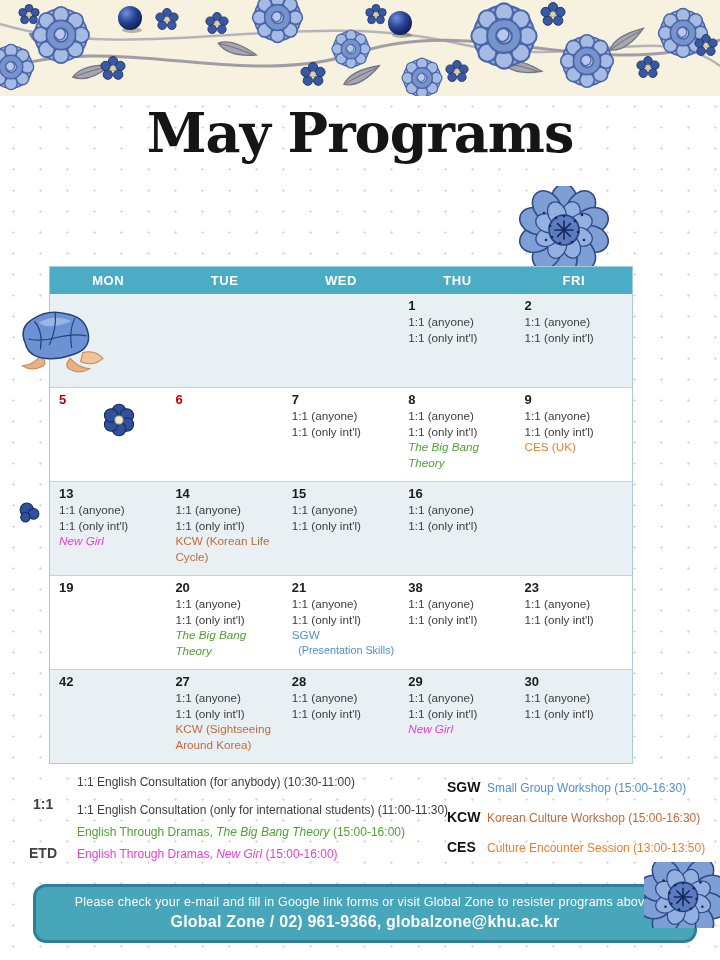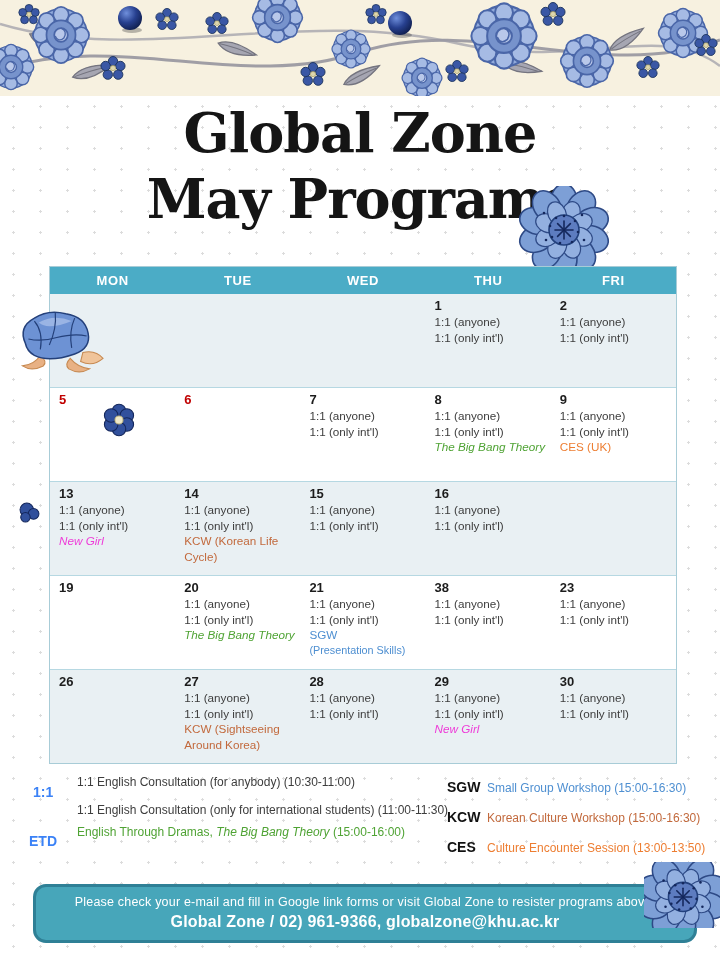--- a/index.html
+++ b/index.html
@@ -22,44 +22,44 @@
   }
   .flower{position:absolute;}
   .flower-title{left:514px;top:186px;z-index:1;}
   .flower-peony{left:12px;top:306px;z-index:3;}
   .flower-week2{left:101px;top:402px;z-index:3;}
   .flower-tiny{left:15px;top:499px;z-index:3;}
   .flower-banner{left:644px;top:862px;z-index:4;}
 
   
   .caltable{
-    position:absolute;left:49px;top:266px;width:628px;z-index:2;
+    position:absolute;left:49px;top:266px;width:584px;z-index:2;
     border:1px solid #a8ccd7;background:#701a75;box-sizing:border-box;
   }
   .thead{display:grid;grid-template-columns:repeat(5,1fr);height:27px;
     background:var(--header-teal,#4bacc6);}
   .th{color:#fff;font-weight:bold;font-size:13px;letter-spacing:.6px;
     display:flex;align-items:center;justify-content:center;}
   .week-row{display:grid;grid-template-columns:repeat(5,1fr);height:93px;
     border-top:1px solid #b6d8e2;background:#fff;}
   .week-row.shaded{background:var(--row-shade,#e9f0f3);}
   .week-row:first-child{border-top:none;}
   .cell{padding:3px 5px 0 9px;overflow:hidden;}
   .day{font-weight:bold;font-size:13px;color:#1c1c1c;line-height:17px;display:block;}
   .day.holiday{color:var(--holiday-red,#c00000);}
   .ev{font-size:11.7px;line-height:15.5px;color:var(--text-dark,#3d3d3d);}
   .ev-etd-bbt{color:var(--green-etd,#4fa334);font-style:italic;}
   .ev-etd-ng{color:var(--pink-etd,#ee3ad8);font-style:italic;}
   .ev-kcw{color:var(--kcw-brown,#c2693c);}
   .ev-ces{color:var(--ces-orange,#ed7d31);}
   .ev-sgw{color:var(--sgw-blue,#4e8fd1);}
-  .ev-sgw-small{color:var(--sgw-blue,#4e8fd1);font-size:10.8px;}
+  .ev-sgw-small{color:var(--sgw-blue,#4e8fd1);font-size:10.8px;text-align:right;}
 
   
-  .legend-label{position:absolute;font-weight:bold;font-size:14px;color:#3b82f6;z-index:1;}
+  .legend-label{position:absolute;font-weight:bold;font-size:14px;color:#404040;z-index:1;margin-top:12px;}
   .lab-11{left:33px;top:784px;}
   .lab-etd{left:29px;top:833px;}
   .legend-lines{position:absolute;left:77px;top:774px;z-index:1;}
   .legend-line{font-size:12px;line-height:16px;white-space:nowrap;}
   .legend-line:nth-child(1){margin-bottom:12px;}
   .legend-line:nth-child(2){margin-bottom:6px;}
   .legend-line:nth-child(3){margin-bottom:6px;}
   .legend-line.plain{color:var(--text-dark,#3d3d3d);}
   .legend-line.etd-bbt{color:var(--green-etd,#4fa334);}
   .legend-line.etd-ng{color:var(--pink-etd,#ee3ad8);}
@@ -225,21 +225,20 @@
     <use href="#sprig" x="18" y="4" width="22" height="22"></use>
     <use href="#sprig" x="694" y="34" width="24" height="24"></use>
     <use href="#sprig" x="155" y="8" width="24" height="24"></use>
     <ellipse cx="132" cy="30" rx="10" ry="3" fill="#3b3b3b" opacity="0.35"></ellipse>
     <circle cx="130" cy="18" r="12" fill="url(#pg)"></circle>
     <ellipse cx="402" cy="35" rx="10" ry="3" fill="#3b3b3b" opacity="0.35"></ellipse>
     <circle cx="400" cy="23" r="12" fill="url(#pg)"></circle>
   </svg>
 
   <div class="title">
-    <div>Global Zone</div>
     <div>May Programs</div>
   </div>
 
   <svg class="flower flower-title" width="100" height="88" viewBox="0 0 100 88">
     <use href="#flo" x="0" y="-6" width="100" height="100"></use>
   </svg>
 
   <div class="caltable">
     <div class="thead">
         <div class="th">MON</div>
@@ -336,21 +335,21 @@
             <div class="ev ev-plain">1:1 (only int'l)</div>
           </div>
           <div class="cell">
             <span class="day">23</span>
             <div class="ev ev-plain">1:1 (anyone)</div>
             <div class="ev ev-plain">1:1 (only int'l)</div>
           </div>
         </div>
         <div class="week-row shaded">
           <div class="cell">
-            <span class="day">26</span>
+            <span class="day">42</span>
           </div>
           <div class="cell">
             <span class="day">27</span>
             <div class="ev ev-plain">1:1 (anyone)</div>
             <div class="ev ev-plain">1:1 (only int'l)</div>
             <div class="ev ev-kcw">KCW (Sightseeing Around Korea)</div>
           </div>
           <div class="cell">
             <span class="day">28</span>
             <div class="ev ev-plain">1:1 (anyone)</div>
@@ -384,20 +383,21 @@
         <circle cx="14" cy="27" r="7"></circle>
     </g>
   </svg>
 
   <div class="legend-label lab-11">1:1</div>
   <div class="legend-label lab-etd">ETD</div>
   <div class="legend-lines">
       <div class="legend-line plain"><span>1:1 English Consultation (for anybody) (10:30-11:00)</span></div>
       <div class="legend-line plain"><span>1:1 English Consultation (only for international students) (11:00-11:30)</span></div>
       <div class="legend-line etd-bbt"><span>English Through Dramas, </span><span class="it">The Big Bang Theory</span><span> (15:00-16:00)</span></div>
+      <div class="legend-line etd-ng"><span>English Through Dramas, </span><span class="it">New Girl</span><span> (15:00-16:00)</span></div>
     </div>
   <div class="legend-right">
       <div class="lr-item">
         <div class="lr-label">SGW</div>
         <div class="lr-text sgw">Small Group Workshop (15:00-16:30)</div>
       </div>
       <div class="lr-item">
         <div class="lr-label">KCW</div>
         <div class="lr-text kcw">Korean Culture Workshop (15:00-16:30)</div>
       </div>

